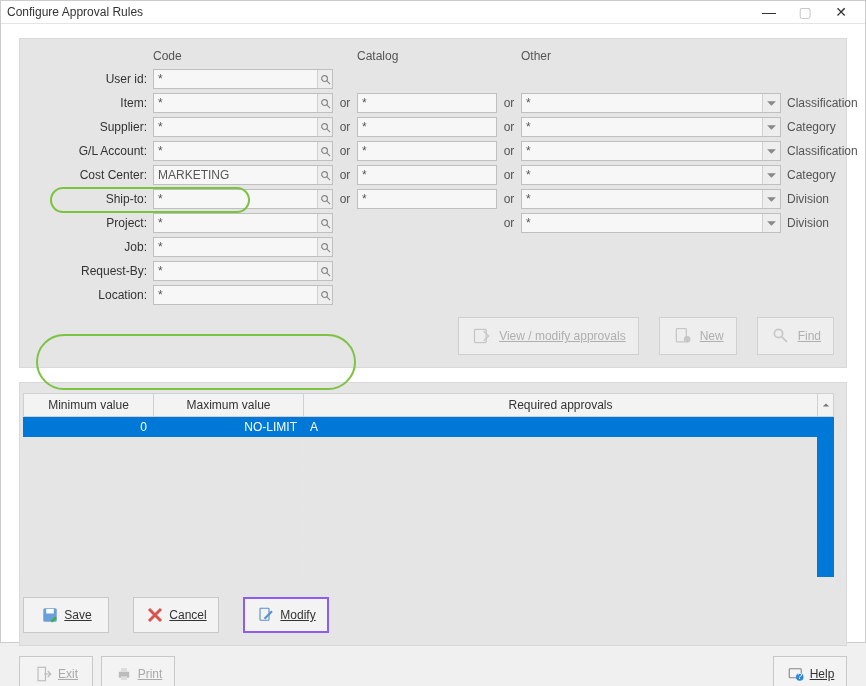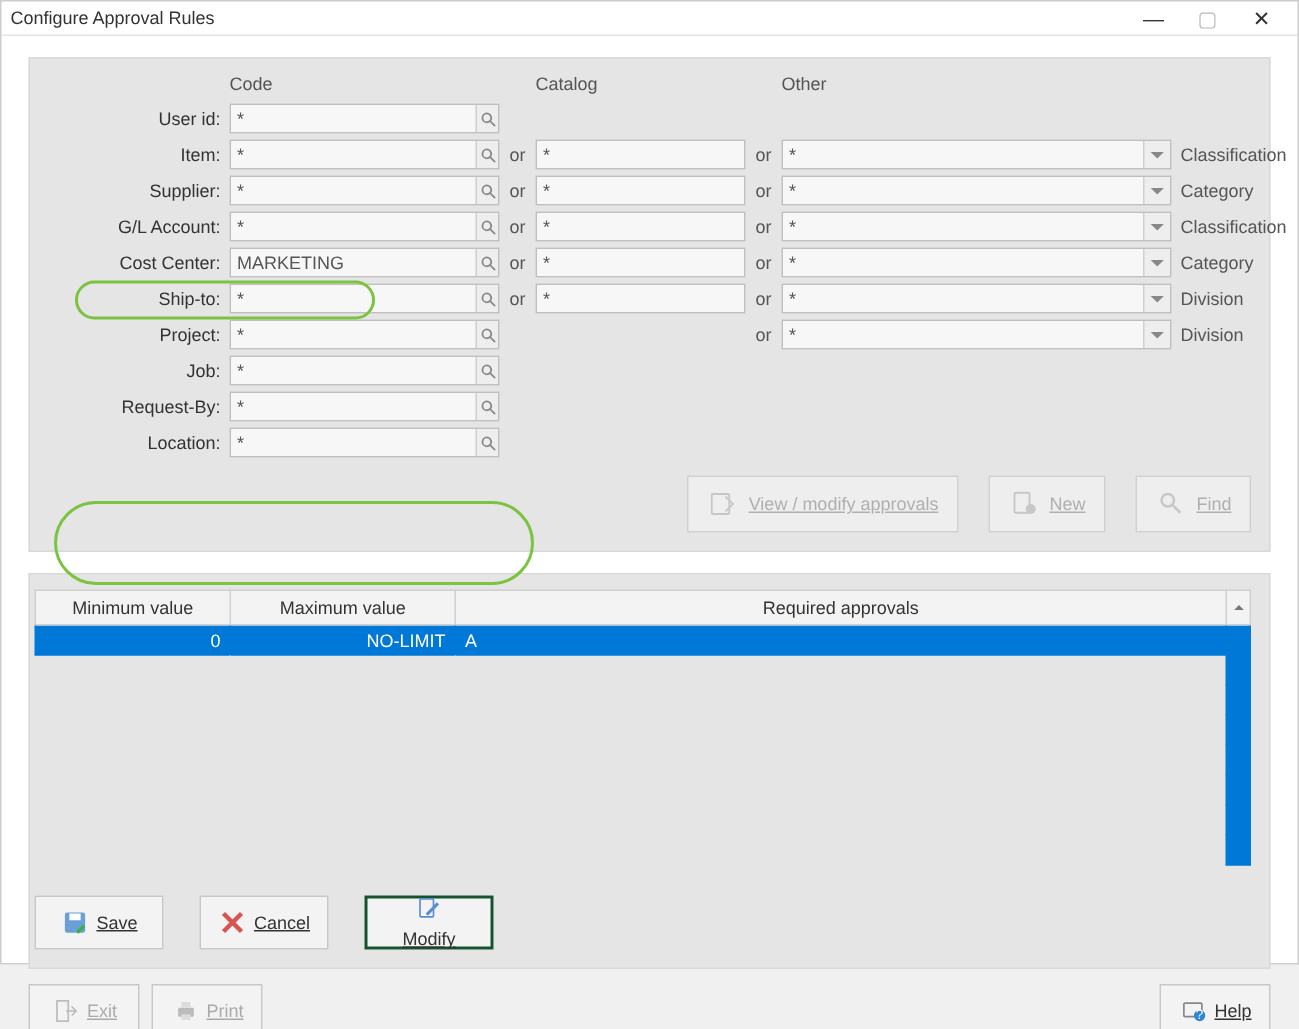--- a/index.html
+++ b/index.html
@@ -54,21 +54,21 @@
 .grid-table th.scroll-col, .grid-table td.scroll-col { padding: 0; }
 .grid-table th.scroll-col { border-left: 1px solid #d0d0d0; }
 .grid-table td.scroll-col { border: 1px solid #e0e0e0; background: #f0f0f0; }
 .scroll-arrow { display:flex; align-items:center; justify-content:center; height:100%; }
 .scroll-arrow svg { width:8px; height:8px; fill:#777; }
 
 .btnrow { display: flex; gap: 24px; margin-top: 20px; }
 .btn { height: 36px; width: 86px; border: 1px solid #c8c8c8; background: #f3f3f3; display: flex; align-items: center; justify-content: center; gap: 4px; color: #333; }
 .btn .icn { width: 20px; height: 20px; display:flex; align-items:center; justify-content:center; }
 .btn .txt { text-decoration: underline; }
-.btn.sel { border: 2px solid #14532d; flex-direction: column; }
+.btn.sel { border: 2px solid #8b5cf6; }
 
 .footer { display: flex; gap: 8px; padding: 0 18px 16px 18px; align-items: center; }
 .footer .spacer { flex: 1; }
 .footer .btn { width: 74px; }
 .footer .btn.disabled { color: #aaa; }
 </style>
 </head>
 <body>
 
 <div class="window">

